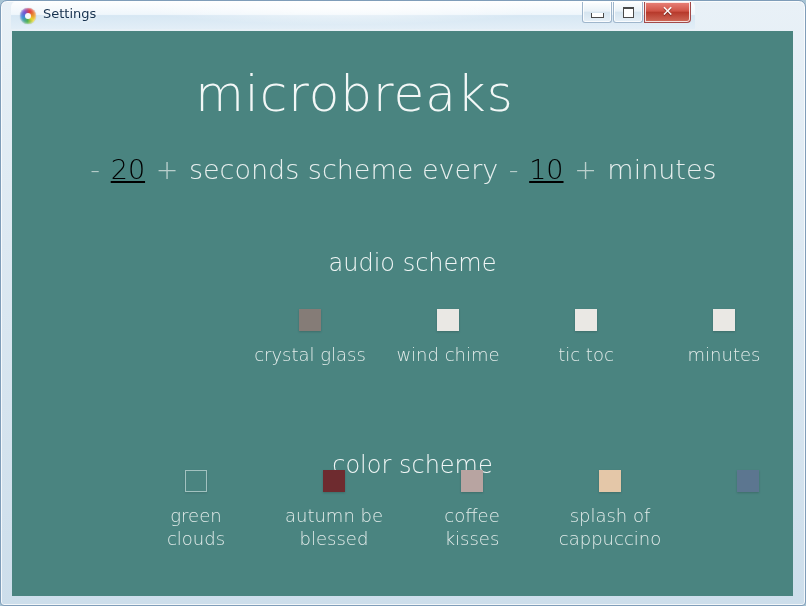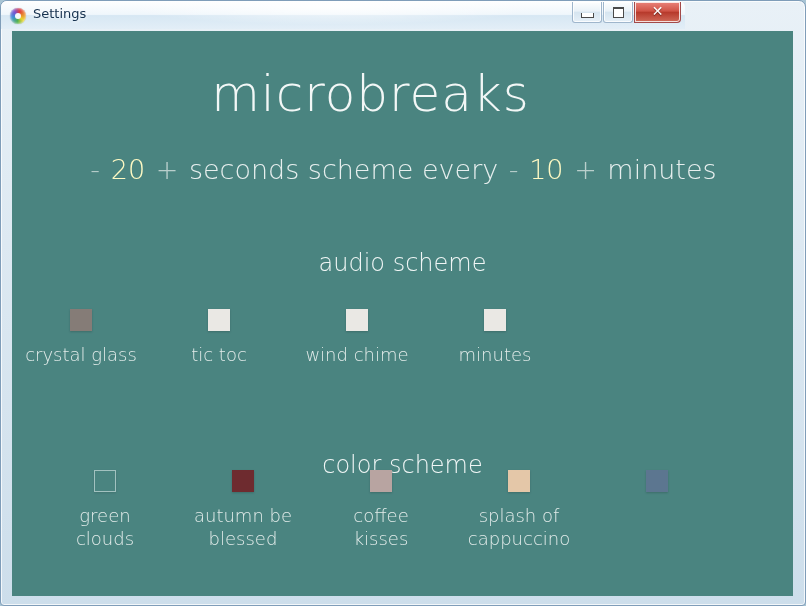--- a/index.html
+++ b/index.html
@@ -28,21 +28,21 @@
     width: 806px;
     height: 606px;
     box-sizing: border-box;
     background: linear-gradient(180deg, #e9f1f7 0%, #dde9f2 40%, #cddeeb 100%);
     border: 1px solid #7f9db9;
     border-radius: 7px 7px 4px 4px;
     box-shadow: inset 0 0 0 1px rgba(255,255,255,0.75);
   }
   .titlebar {
     position: absolute;
-    left: 1px; top: 1px;
+    left: 11px; top: 1px;
     width: 684px;
     height: 28px;
     border-radius: 6px 6px 0 0;
     background:
       linear-gradient(180deg, rgba(255,255,255,0.95) 0%, rgba(240,247,252,0.9) 48%, rgba(214,231,243,0.95) 52%, rgba(226,238,247,0.95) 100%);
     overflow: hidden;
   }
   .titlebar-sheen {
     position: absolute;
     left: 120px; top: -14px;
@@ -147,61 +147,62 @@
   .app-title {
     position: absolute;
     left: 0; top: 34px;
     width: 685px;
     text-align: center;
     font-family: "DejaVu Sans", sans-serif;
     font-weight: 300;
     font-size: 50px;
     letter-spacing: 1px;
     color: #f2f7f6;
-    padding-left: 16px;
   }
 
   .subtitle {
     position: absolute;
     left: 0; top: 123px;
     width: 781px;
     text-align: center;
     font-family: "DejaVu Sans", sans-serif;
     font-weight: 300;
     font-size: 27px;
     color: #e7efee;
     white-space: nowrap;
   }
   .subtitle .step {
     color: #b9cfcc;
     padding: 0 2px;
   }
   .subtitle .num {
-    color: #fef9c3;
+    color: #000000;
+    text-decoration: underline;
   }
 
   .section-title {
     position: absolute;
     left: 0;
     width: 781px;
     text-align: center;
     font-family: "DejaVu Sans", sans-serif;
     font-weight: 300;
     font-size: 24px;
     color: #f0f6f5;
+    padding-left: 10px;
   }
   .section-title.audio { top: 218px; }
   .section-title.color { top: 420px; }
 
   .option-row {
     position: absolute;
     left: 0;
     width: 781px;
     display: flex;
-    justify-content: flex-start;
+    justify-content: flex-end;
   }
   .option-row.audio { top: 278px; }
   .option-row.color { top: 439px; margin-left: 24px; }
 
   .option {
     width: 138px;
     display: flex;
     flex-direction: column;
     align-items: center;
   }
@@ -260,25 +261,25 @@
     </div>
 
     <div class="section-title audio">audio scheme</div>
     <div class="option-row audio">
         <div class="option">
           <div class="swatch" style="background: rgb(133, 124, 119);"></div>
           <div class="option-label">crystal glass</div>
         </div>
         <div class="option">
           <div class="swatch" style="background: rgb(234, 232, 228);"></div>
+          <div class="option-label">wind chime</div>
+        </div>
+        <div class="option">
+          <div class="swatch" style="background: rgb(234, 232, 228);"></div>
           <div class="option-label">tic toc</div>
-        </div>
-        <div class="option">
-          <div class="swatch" style="background: rgb(234, 232, 228);"></div>
-          <div class="option-label">wind chime</div>
         </div>
         <div class="option">
           <div class="swatch" style="background: rgb(234, 232, 228);"></div>
           <div class="option-label">minutes</div>
         </div>
       </div>
 
     <div class="section-title color">color scheme</div>
     <div class="option-row color">
         <div class="option">

